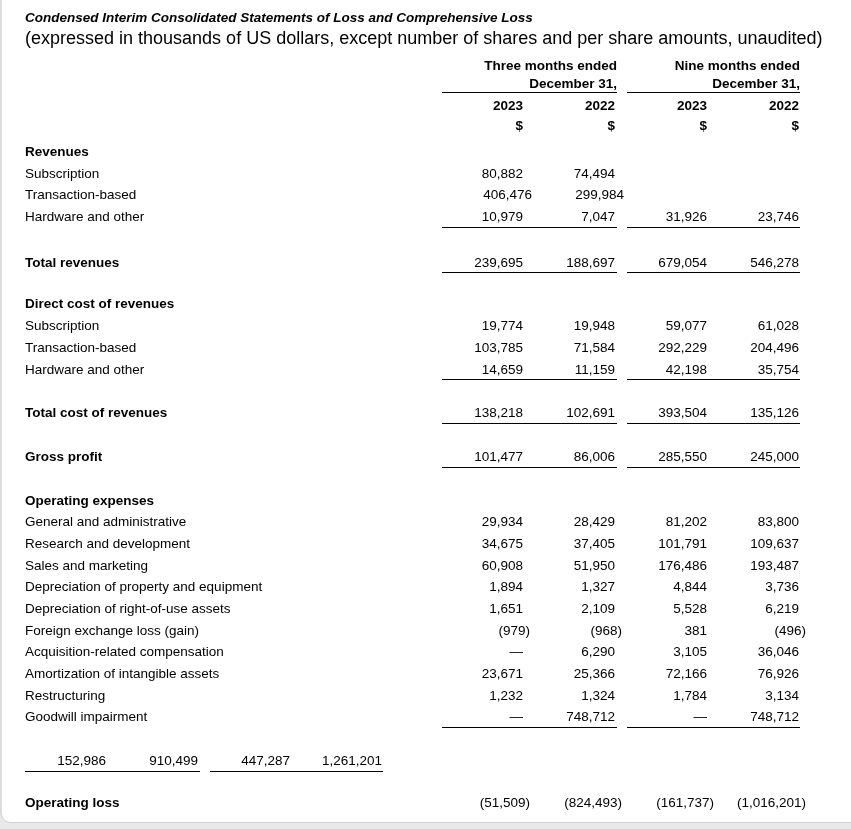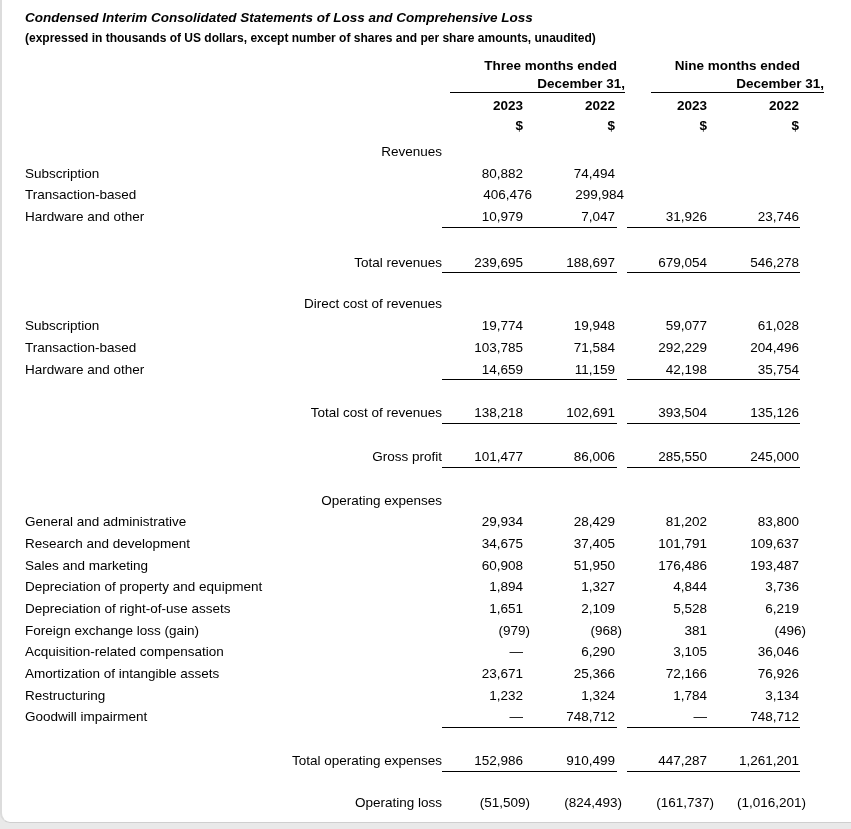--- a/index.html
+++ b/index.html
@@ -15,49 +15,49 @@
   .panel {
     position:absolute; left:0; top:0; right:0; bottom:6px;
     background:#fff;
     border-left:2px solid #dcdcdc;
     border-bottom:1px solid #cfcfcf;
     border-bottom-left-radius:10px;
     overflow:hidden;
   }
   .content { padding:8px 0 18px 23px; }
   .doc-title   { font-weight:bold; font-style:italic; font-size:13.5px; line-height:20px; }
-  .doc-subtitle{ font-weight:bold; font-size:12px; line-height:20px; }
+  .doc-subtitle{ font-weight:normal; font-size:18px; line-height:20px; }
 
   
   .lbl  { flex:0 0 417px; overflow:hidden; white-space:nowrap; }
   .g    { display:flex; }
   .g1   { width:175px; }
   .gap  { width:10px; }
   .g2   { width:173px; }
   .c    { text-align:right; white-space:nowrap; }
   .c1   { width:81px; }
   .c2   { width:94px; padding-right:2px; }
   .c3   { width:80px; }
   .c4   { width:93px; padding-right:1px; }
   .pn   { display:inline-block; margin-right:-7px; }
 
   
   .thead { margin-top:8px; font-size:13.5px; font-weight:bold; }
   .hrow  { display:flex; }
   .hg    { text-align:right; }
   .period-row { height:20px; line-height:20px; }
-  .date-row   { height:17px; line-height:15px;gap:8px; }
+  .date-row   { height:17px; line-height:15px; }
   .date-row .rule { border-bottom:1px solid #000; }
   .years-row  { height:22px; line-height:25px; }
   .cur-row    { height:23px; line-height:22px; }
 
   
   .rows { margin-top:3px; font-size:13.5px; }
   .row  { display:flex; height:21.7px; line-height:21.7px; }
-  .row.section .lbl, .row.total .lbl { font-weight:normal;text-align:right; }
+  .row.section .lbl, .row.total .lbl { font-weight:bold; }
   .row .g.rule { border-bottom:1px solid #000; }
   .spacer { width:100%; }
 </style>
 </head>
 <body>
 
 <div class="page">
   <div class="panel">
     <div class="content">
 
@@ -360,21 +360,20 @@
               <div class="c c2">748,712</div>
             </div>
             <div class="gap"></div>
             <div class="g g2 rule">
               <div class="c c3">—</div>
               <div class="c c4">748,712</div>
             </div>
           </div>
           <div class="spacer" style="height: 22px;"></div>
           <div class="row total">
-            <div class="lbl">Total operating expenses</div>
             <div class="g g1 rule">
               <div class="c c1">152,986</div>
               <div class="c c2">910,499</div>
             </div>
             <div class="gap"></div>
             <div class="g g2 rule">
               <div class="c c3">447,287</div>
               <div class="c c4">1,261,201</div>
             </div>
           </div>

